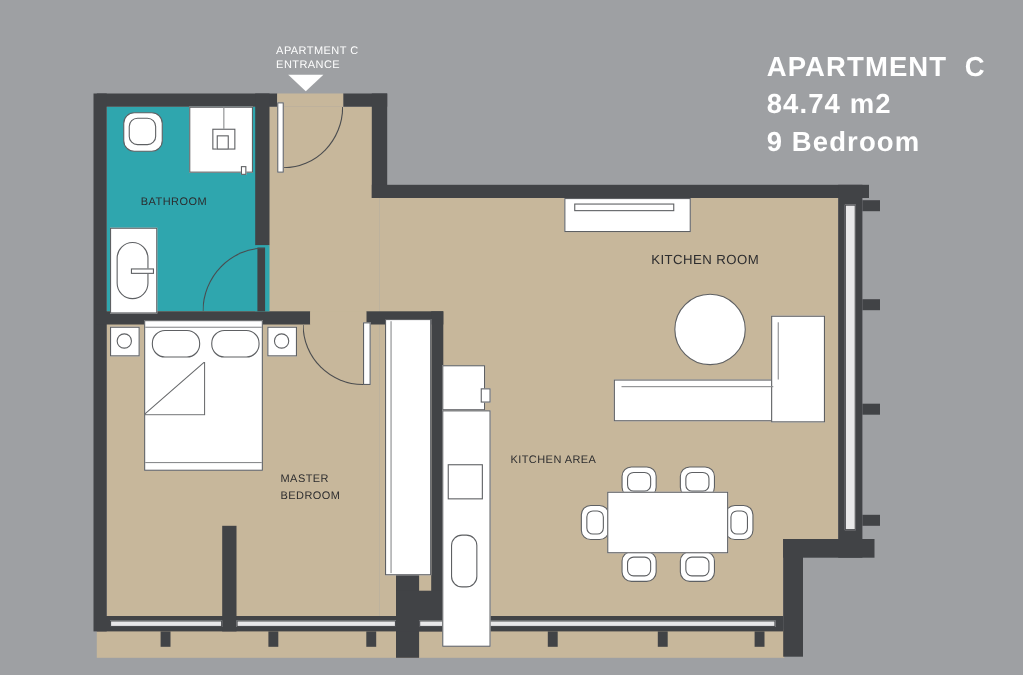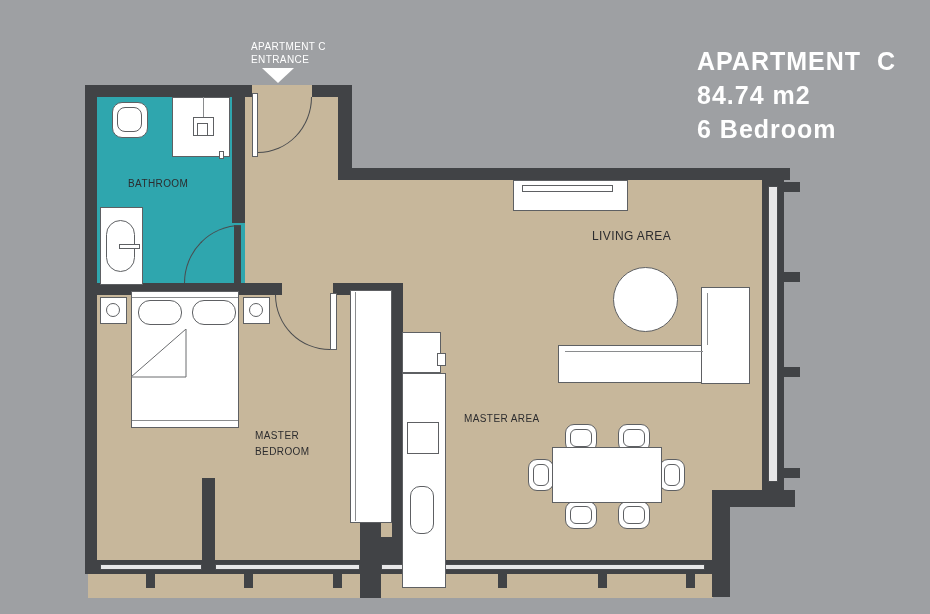--- a/index.html
+++ b/index.html
@@ -147,26 +147,26 @@
   <div class="wf" style="left:252px;top:93px;width:6px;height:64px;border-width:1px"></div>
   <div class="arc-br" style="left:258px;top:97px;width:54px;height:56px"></div>
   <div class="wall" style="left:234px;top:225px;width:7px;height:58px"></div>
   <div class="arc-tl" style="left:184px;top:225px;width:57px;height:58px"></div>
   <div class="wf" style="left:330px;top:293px;width:7px;height:57px;border-width:1px"></div>
   <div class="arc-bl" style="left:275px;top:295px;width:55px;height:55px"></div>
 
   <div class="rlabel" style="left:128px;top:176px">BATHROOM</div>
   <div class="rlabel" style="left:255px;top:428px">MASTER
 BEDROOM</div>
-  <div class="rlabel" style="left:592px;top:228px;font-size:12px">LIVING AREA</div>
-  <div class="rlabel" style="left:464px;top:411px">MASTER AREA</div>
+  <div class="rlabel" style="left:592px;top:228px;font-size:12px">KITCHEN ROOM</div>
+  <div class="rlabel" style="left:464px;top:411px">KITCHEN AREA</div>
 
   <div class="entr" style="left:251px;top:40px">APARTMENT C
 ENTRANCE</div>
   <div class="tri" style="left:262px;top:68px"></div>
 
   <div class="title" style="left:697px;top:44px">
     <div class="t1">APARTMENT  C</div>
     <div>84.74 m2</div>
-    <div>6 Bedroom</div>
+    <div>9 Bedroom</div>
   </div>
 
 </div>
 
 </body></html>

